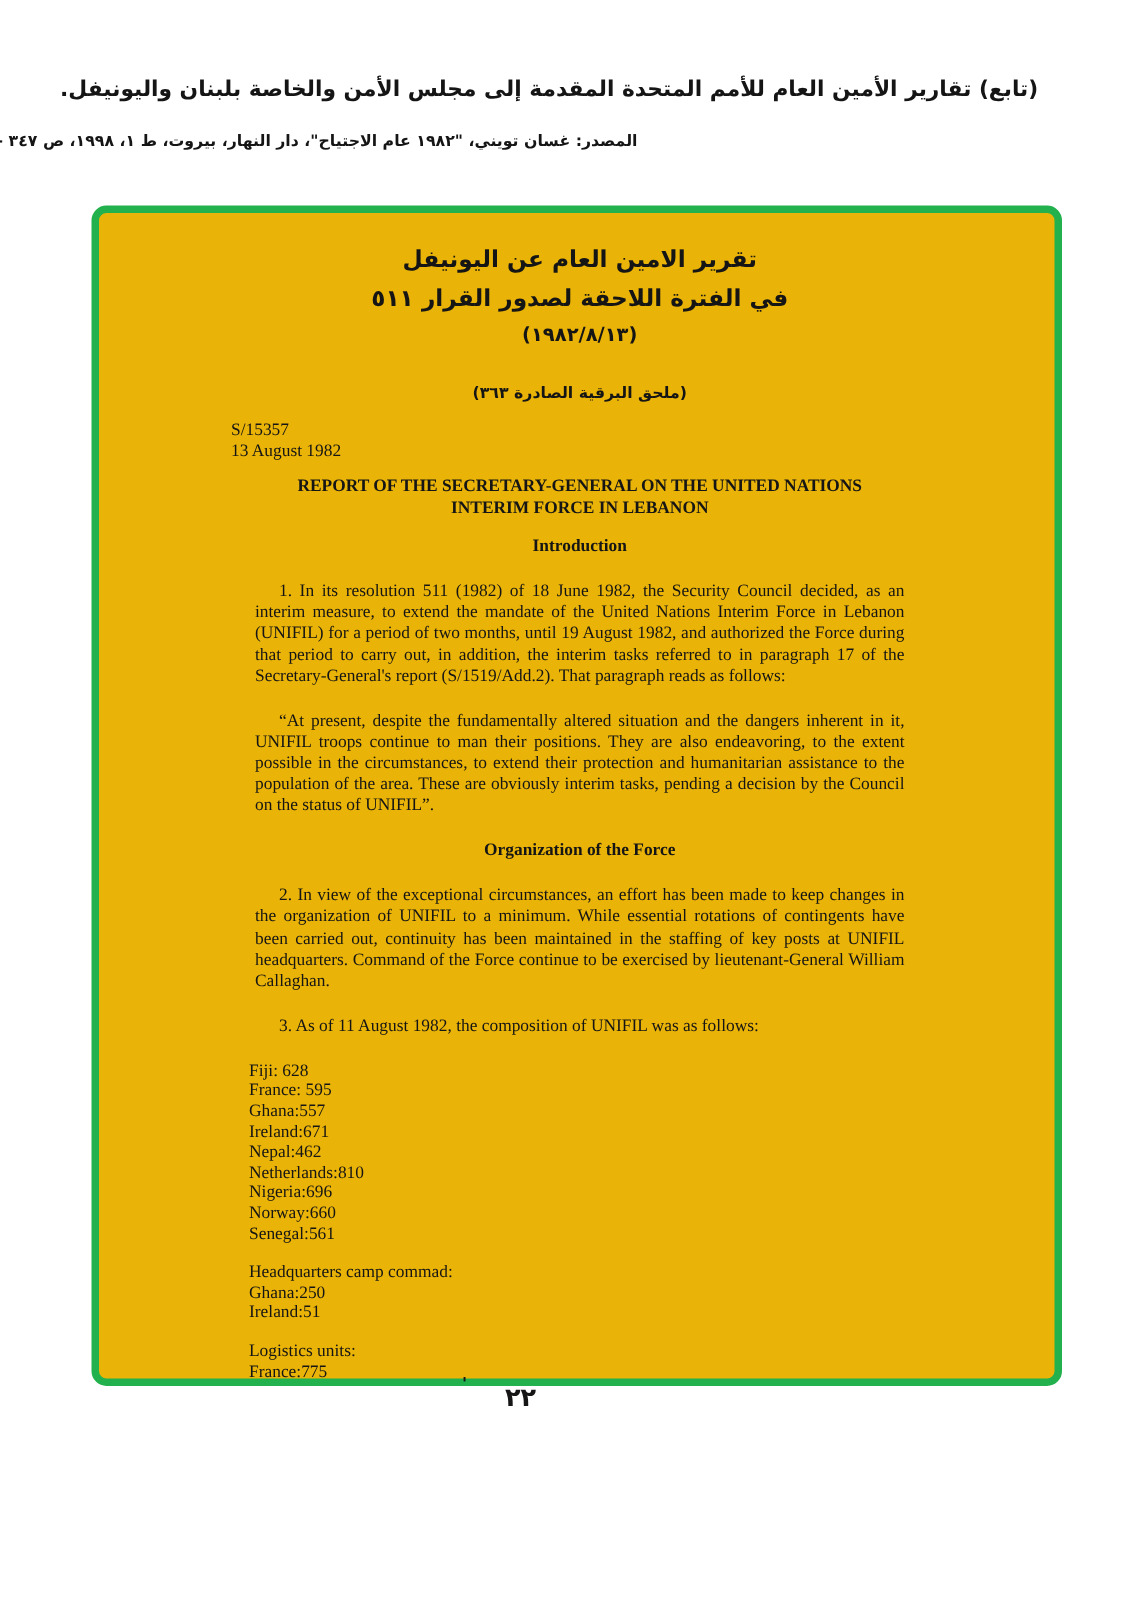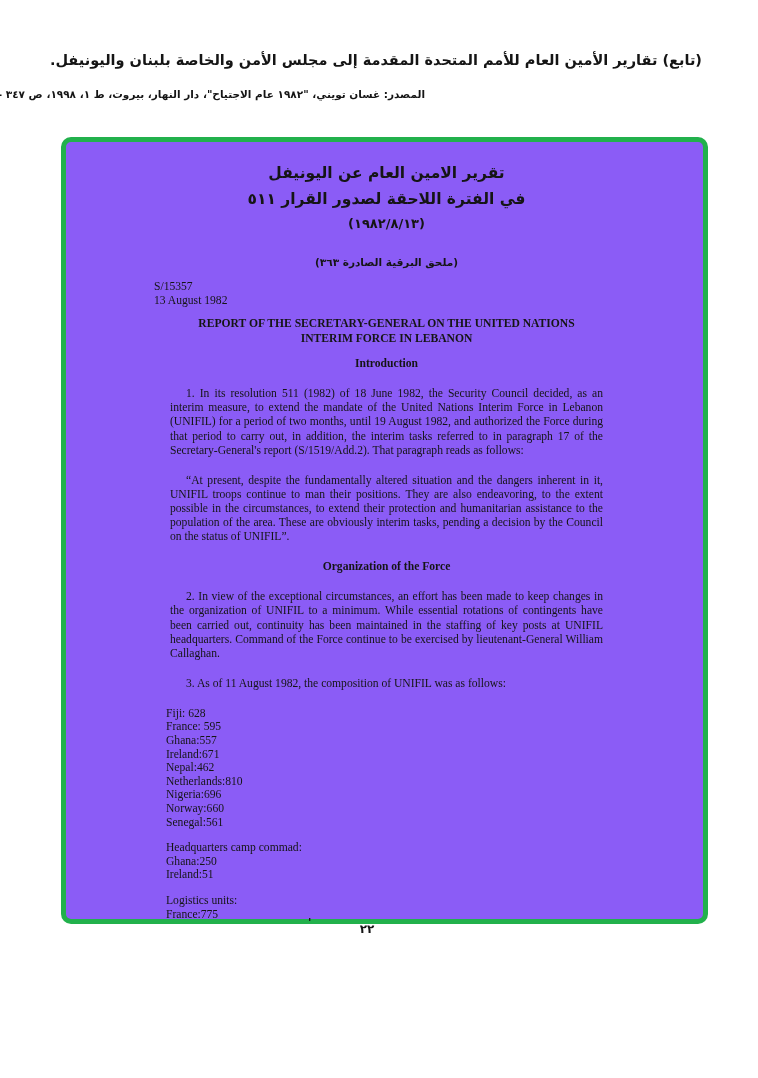--- a/index.html
+++ b/index.html
@@ -1,26 +1,26 @@
 <!DOCTYPE html>
 <html><head>
 <meta charset="utf-8">
 <style>
   html,body{margin:0;padding:0;}
   body{width:758px;height:1078px;background:#ffffff;overflow:hidden;}
   .page{position:relative;width:758px;height:1078px;background:#ffffff;color:#151515;}
 
   
-  .hdr1{position:absolute;top:50px;left:40px;right:56px;text-align:right;direction:rtl;
+  .hdr1{position:absolute;top:50px;left:40px;right:56px;text-align:left;direction:rtl;
         font-family:"DejaVu Sans",sans-serif;font-weight:700;font-size:14.5px;line-height:1.4;}
   .hdr2{position:absolute;top:88px;right:333px;direction:rtl;white-space:nowrap;
         font-family:"DejaVu Sans",sans-serif;font-weight:700;font-size:10.5px;}
 
   
-  .frame{position:absolute;left:61px;top:137px;width:637px;height:777px;background:#8b5cf6;
+  .frame{position:absolute;left:61px;top:137px;width:637px;height:777px;background:#eab308;
          border:5px solid #f9a8d4;border-radius:10px;overflow:hidden;}
   .frame-inner{padding:22px 84px 0 88px;}
 
   
   .ar-title{text-align:center;direction:rtl;font-family:"DejaVu Sans",sans-serif;font-weight:700;}
   .ar-t1,.ar-t2{font-size:15.5px;margin-bottom:8px;}
   .ar-t3{font-size:13px;margin-bottom:25px;direction:ltr;}
   .ar-t4{font-size:10.5px;margin-bottom:12px;}
 
   
@@ -33,21 +33,21 @@
 
   
   .comp-list{margin-left:12px;width:404px;line-height:13.6px;}
   .comp-row{display:flex;justify-content:flex-start;}
   .c-label{text-align:left;}
   .c-value{text-align:right;}
   .comp-group-heading{margin-top:12px;}
 
   
   .footer-num{position:absolute;top:922px;left:0;width:694px;text-align:center;
-              font-family:"DejaVu Sans",sans-serif;font-weight:700;font-size:12px;padding-left:20px;}
+              font-family:"DejaVu Sans",sans-serif;font-weight:700;font-size:17px;}
   .footer-mark{position:absolute;top:916px;left:308px;font-family:"DejaVu Sans",sans-serif;
                font-size:11px;font-weight:700;}
 </style>
 </head>
 <body>
 
 <div class="page">
 
   <div class="hdr1">(تابع) تقارير الأمين العام للأمم المتحدة المقدمة إلى مجلس الأمن والخاصة بلبنان واليونيفل.</div>
   <div class="hdr2">المصدر: غسان تويني، "١٩٨٢ عام الاجتياح"، دار النهار، بيروت، ط ١، ١٩٩٨، ص ٣٤٧ - ٣٧١.</div>

